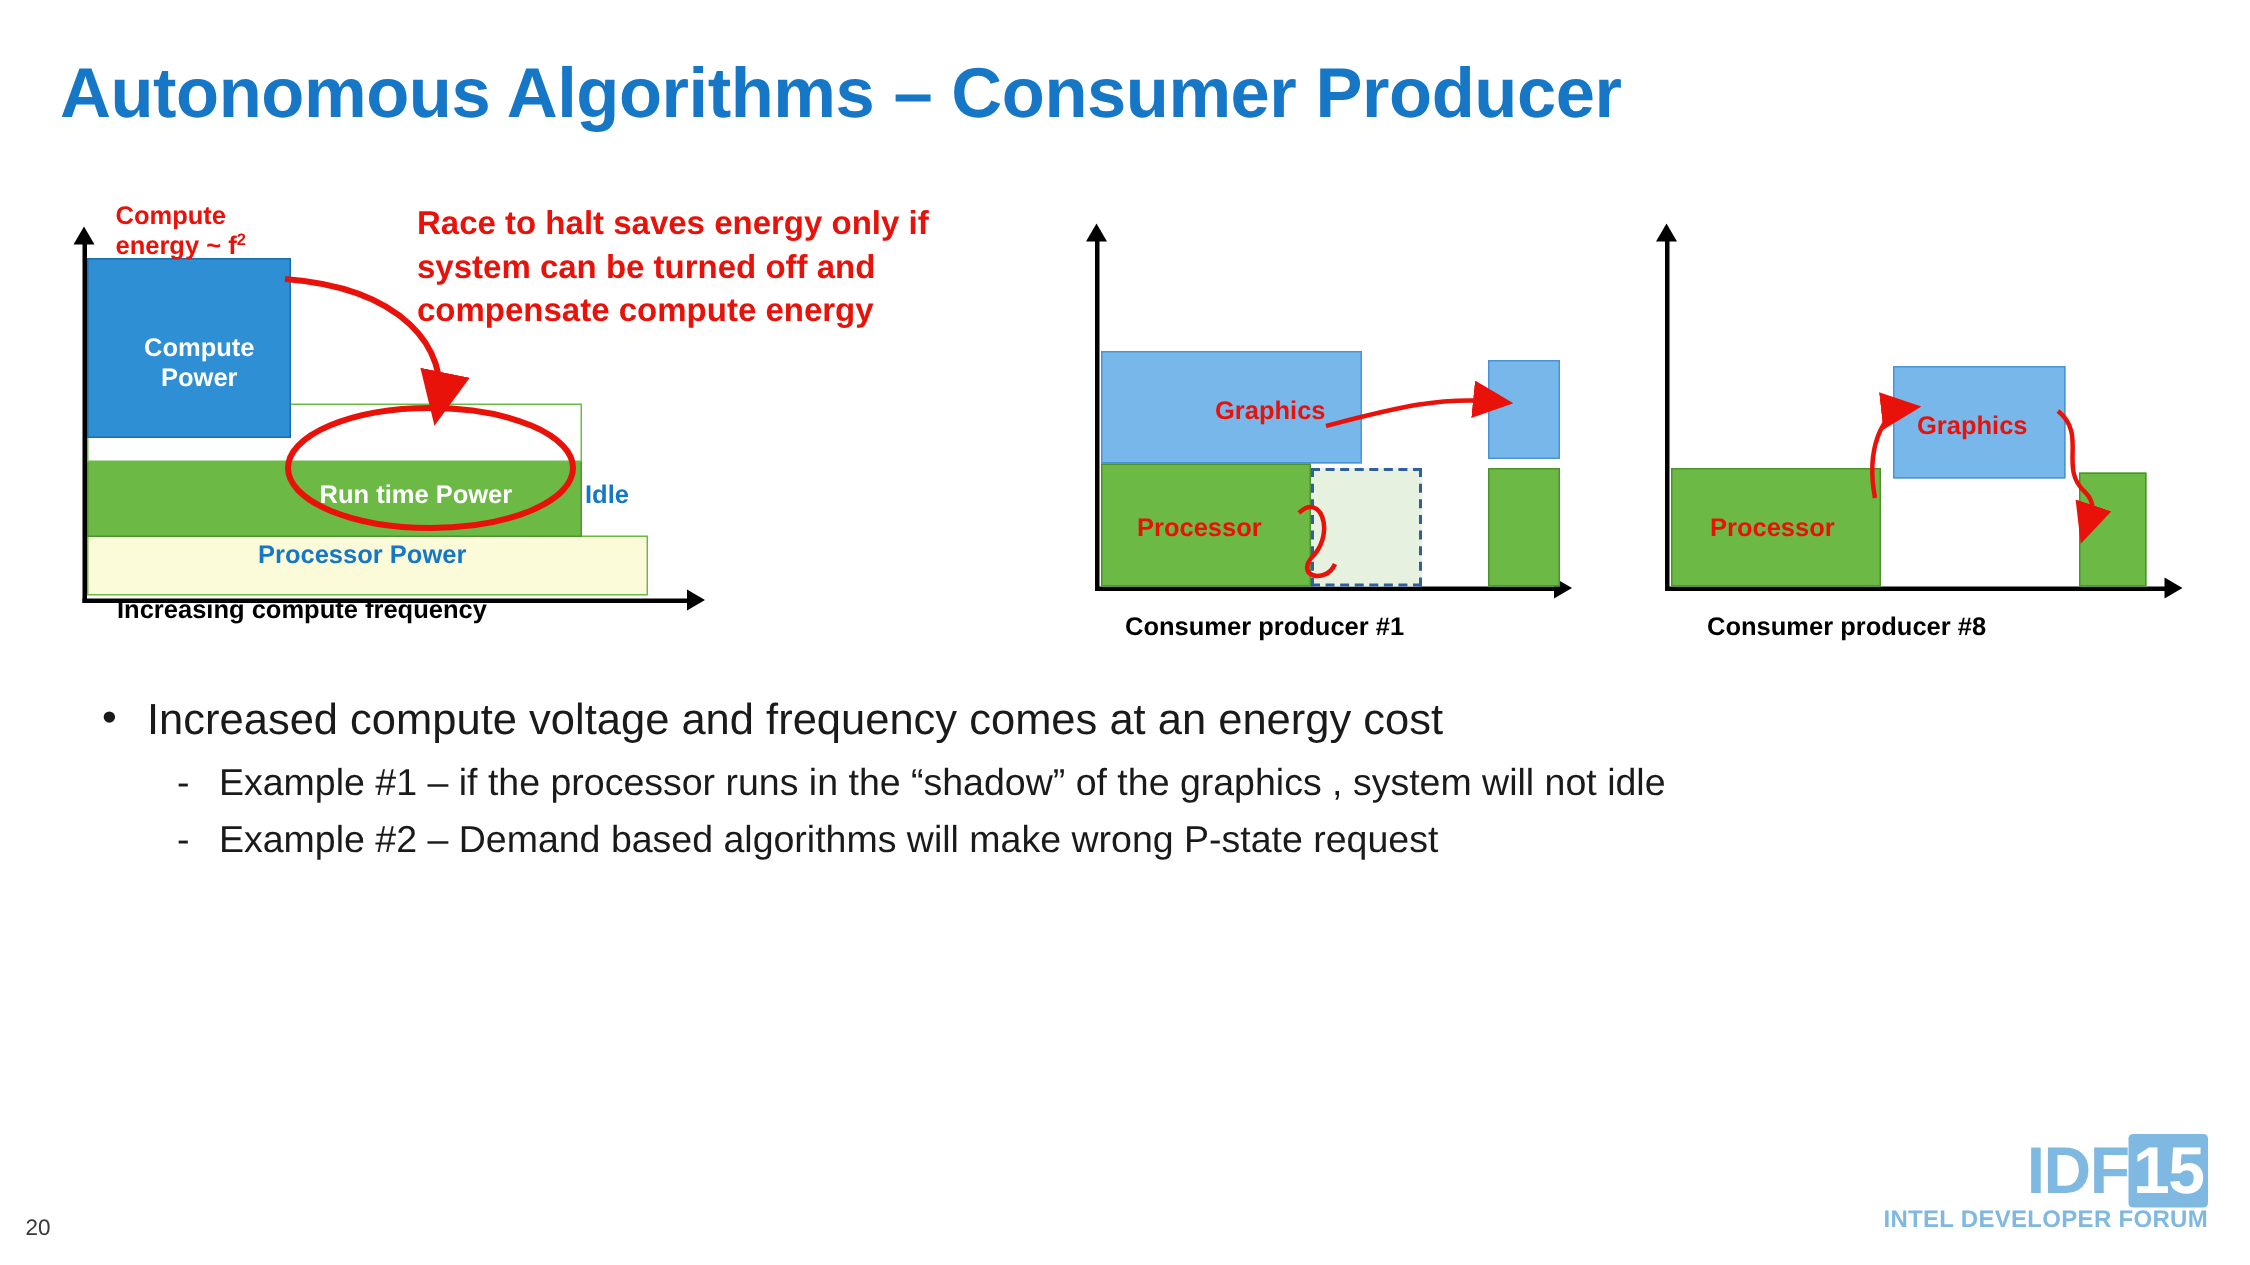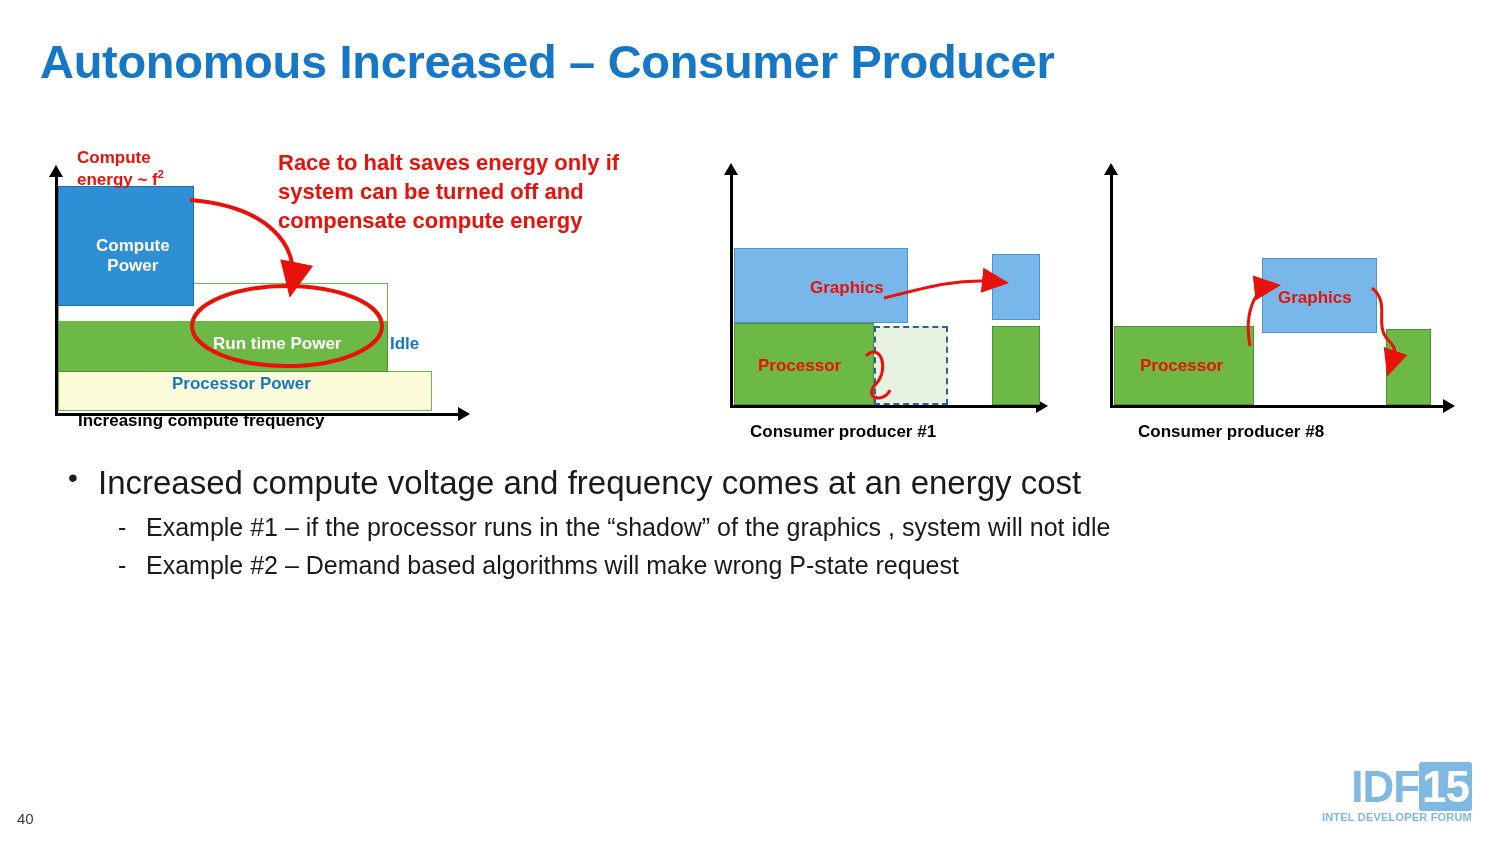--- a/index.html
+++ b/index.html
@@ -29,21 +29,21 @@
     font-weight: bold;
     color: #1577c6;
     letter-spacing: -0.3px;
     white-space: nowrap;
   }
 
   
   .figures {
     position: absolute;
     left: 0;
-    top: 136px;
+    top: 122px;
     width: 1244px;
     height: 310px;
   }
 
   
   .axis-v {
     position: absolute;
     width: 3px;
     background: #000;
   }
@@ -107,21 +107,21 @@
 
   
   .bullets {
     position: absolute;
     left: 52px;
     top: 462px;
     width: 1420px;
   }
   .b1 {
     position: relative;
-    font-size: 33px;
+    font-size: 29px;
     color: #1a1a1a;
     margin: 0 0 7px 0;
     padding-left: 46px;
     line-height: 1.28;
   }
   .b1::before {
     content: "•";
     position: absolute;
     left: 16px;
     top: -2px;
@@ -169,42 +169,42 @@
     line-height: 1;
     text-align: right;
   }
   .logo-main .fifteen {
     background: #7fb8e0;
     color: #ffffff;
     padding: 0 3px;
     border-radius: 3px;
   }
   .logo-sub {
-    font-size: 11px;
+    font-size: 16px;
     font-weight: bold;
     color: #7fb8e0;
     letter-spacing: 0.2px;
     margin-top: 2px;
     text-align: right;
   }
 
   svg.overlay {
     position: absolute;
     left: 0; top: 0;
     width: 1500px;
     height: 310px;
     pointer-events: none;
   }
 </style>
 </head>
 <body>
 
 <div class="slide">
 
-  <div class="slide-title">Autonomous Increased – Consumer Producer</div>
+  <div class="slide-title">Autonomous Algorithms – Consumer Producer</div>
 
   <div class="figures">
 
     <div>
 
       <div class="axis-v" style="left:55px; top:40px; height:240px;"></div>
       <div class="arrow-up" style="left:49px; top:29px;"></div>
       <div class="axis-h" style="left:55px; top:277px; width:405px;"></div>
       <div class="arrow-right" style="left:458px; top:271px;"></div>
 
@@ -287,20 +287,20 @@
       <path d="M1372,152 C 1392,168 1372,190 1390,206 C 1400,216 1392,226 1390,232" fill="none" stroke="#e8120a" stroke-width="3" marker-end="url(#rh)"></path>
     </svg>
   </div>
 
   <div class="bullets">
     <div class="b1">Increased compute voltage and frequency comes at an energy cost</div>
     <div class="b2">Example #1 – if the processor runs in the “shadow” of the graphics , system will not idle</div>
     <div class="b2">Example #2 – Demand based algorithms will make wrong P-state request</div>
   </div>
 
-  <div class="page-num">40</div>
+  <div class="page-num">20</div>
 
   <div class="logo">
     <div class="logo-main"><span>IDF</span><span class="fifteen">15</span></div>
     <div class="logo-sub">INTEL DEVELOPER FORUM</div>
   </div>
 
 </div>
 
 </body></html>

